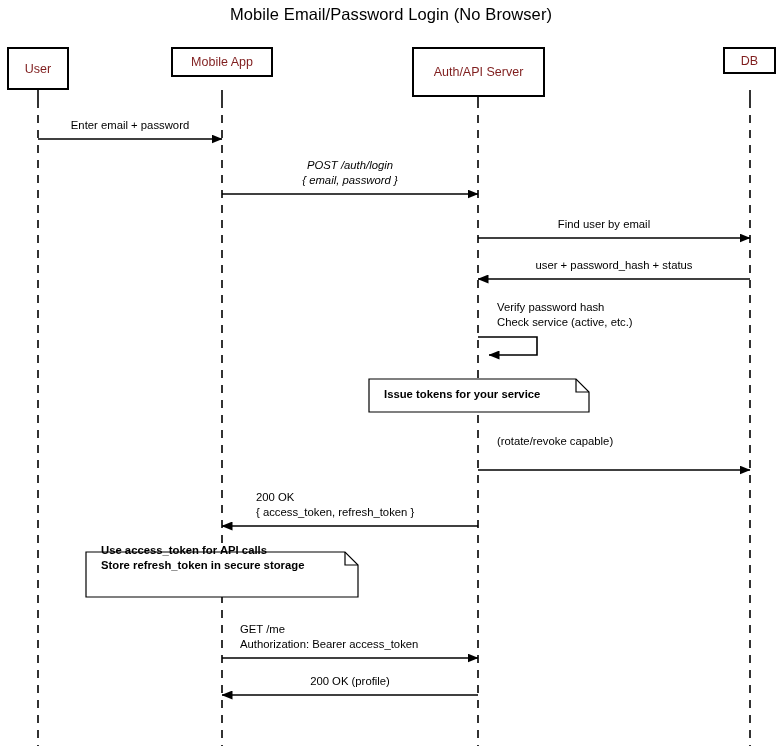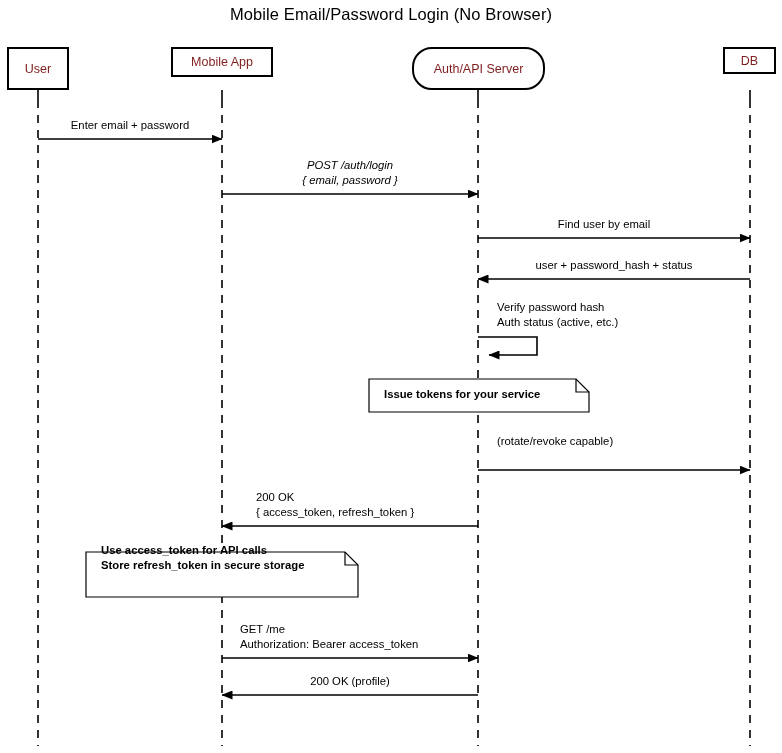--- a/index.html
+++ b/index.html
@@ -112,36 +112,36 @@
       </g>
   </svg>
 
   <div id="participants-layer">
       <div class="participant-box" style="left: 7px; top: 47px; width: 62px; height: 43px;">
         <span>User</span>
       </div>
       <div class="participant-box" style="left: 171px; top: 47px; width: 102px; height: 30px;">
         <span>Mobile App</span>
       </div>
-      <div class="participant-box" style="left: 412px; top: 47px; width: 133px; height: 43px; border-radius: 20px;">
+      <div class="participant-box" style="left: 412px; top: 47px; width: 133px; height: 50px;">
         <span>Auth/API Server</span>
       </div>
       <div class="participant-box" style="left: 723px; top: 47px; width: 53px; height: 27px;">
         <span>DB</span>
       </div>
     </div>
   <div id="labels-layer">
       <div class="msg-label center" style="left: 38px; top: 118px; width: 184px;"><div>Enter email + password</div></div>
       <div class="msg-label center" style="left: 222px; top: 158px; width: 256px; font-style: italic;"><div>POST /auth/login</div><div>{ email, password }</div></div>
       <div class="msg-label center" style="left: 478px; top: 217px; width: 252px;"><div>Find user by email</div></div>
       <div class="msg-label center" style="left: 478px; top: 258px; width: 272px;"><div>user + password_hash + status</div></div>
       <div class="msg-label left" style="left: 497px; top: 434px; width: 260px;"><div>(rotate/revoke capable)</div></div>
       <div class="msg-label left" style="left: 256px; top: 490px; width: 222px;"><div>200 OK</div><div>{ access_token, refresh_token }</div></div>
       <div class="msg-label left" style="left: 240px; top: 622px; width: 238px;"><div>GET /me</div><div>Authorization: Bearer access_token</div></div>
       <div class="msg-label center" style="left: 222px; top: 674px; width: 256px;"><div>200 OK (profile)</div></div>
-      <div class="msg-label left" style="left: 497px; top: 300px;"><div>Verify password hash</div><div>Auth status (active, etc.)</div></div>
+      <div class="msg-label left" style="left: 497px; top: 300px;"><div>Verify password hash</div><div>Check service (active, etc.)</div></div>
     </div>
   <div id="notes-text-layer">
       <div class="note-text" style="left: 384px; top: 387px;"><div>Issue tokens for your service</div></div>
       <div class="note-text" style="left: 101px; top: 543px;"><div>Use access_token for API calls</div><div>Store refresh_token in secure storage</div></div>
     </div>
 
 </div>
 
 </body></html>

